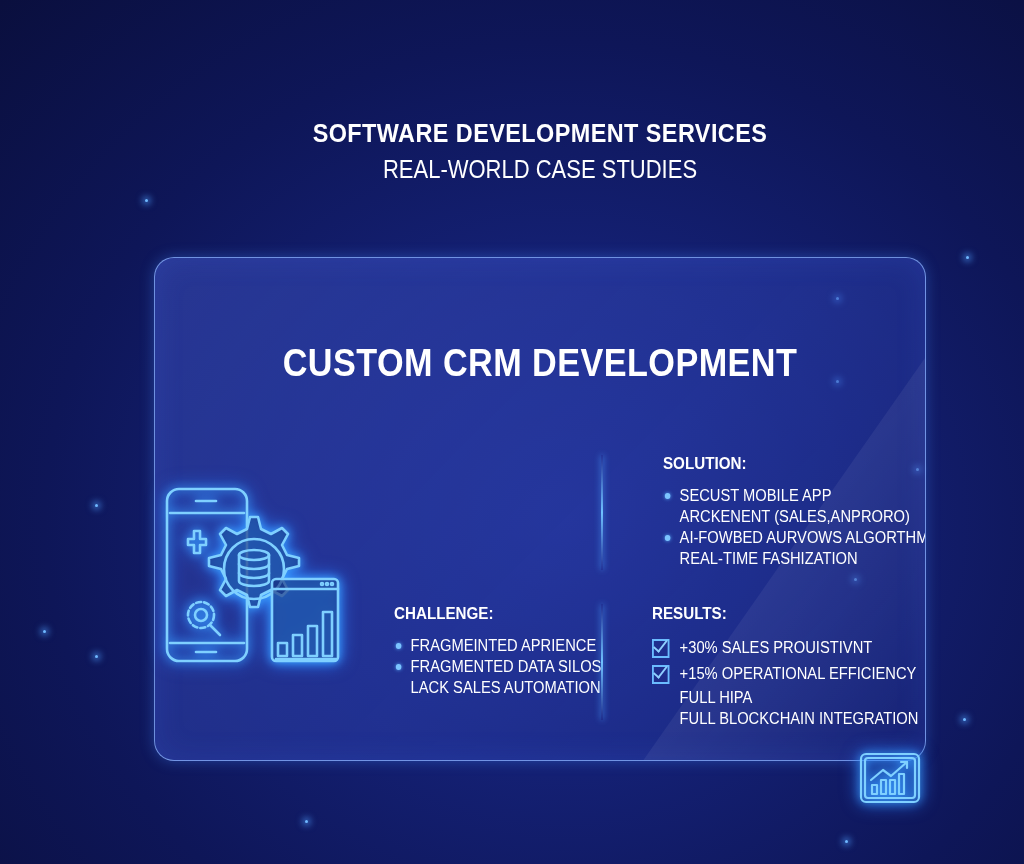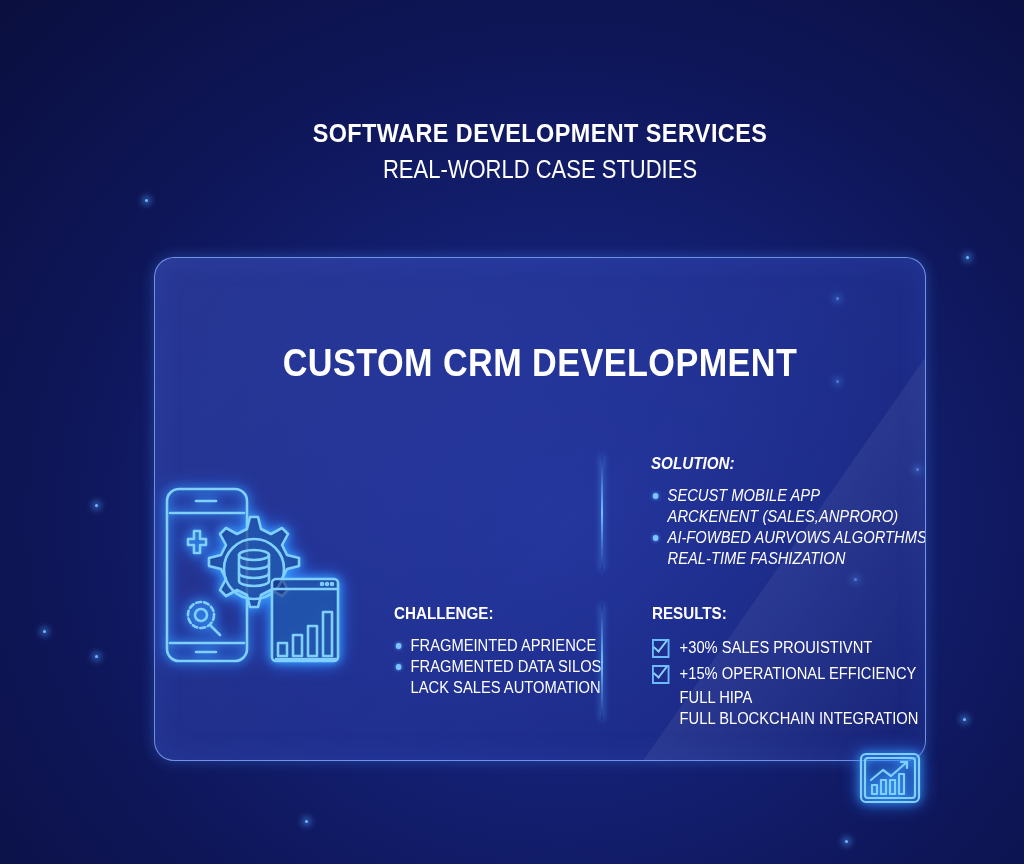--- a/index.html
+++ b/index.html
@@ -64,21 +64,21 @@
 
 <div class="header">
   <div class="title">SOFTWARE DEVELOPMENT SERVICES</div>
   <div class="subtitle">REAL-WORLD CASE STUDIES</div>
 </div>
 
 <div class="card">
   <div class="card-title">CUSTOM CRM DEVELOPMENT</div>
 
 
-  <div class="section" style="left:496px;top:196px;font-style:italic;">
+  <div class="section" style="left:508px;top:196px;">
     <div class="sec-head">SOLUTION:</div>
     <div class="item bullet">SECUST MOBILE APP</div>
     <div class="item">ARCKENENT (SALES,ANPRORO)</div>
     <div class="item bullet">AI-FOWBED AURVOWS ALGORTHMS</div>
     <div class="item">REAL-TIME FASHIZATION</div>
   </div>
 
   <div class="section" style="left:239px;top:346px;">
     <div class="sec-head">CHALLENGE:</div>
     <div class="item bullet">FRAGMEINTED APRIENCE</div>

